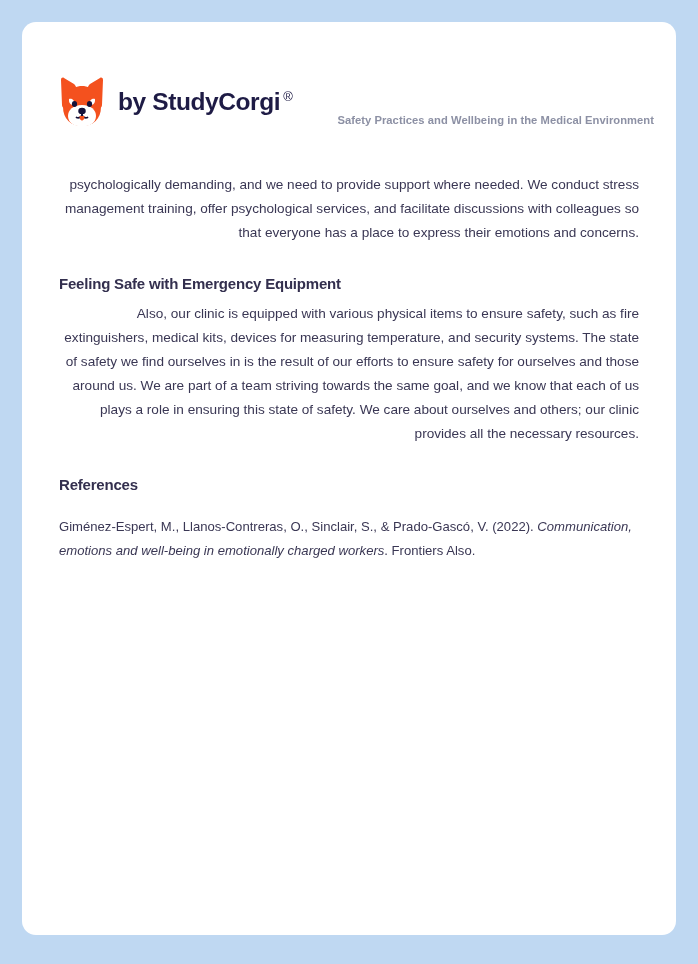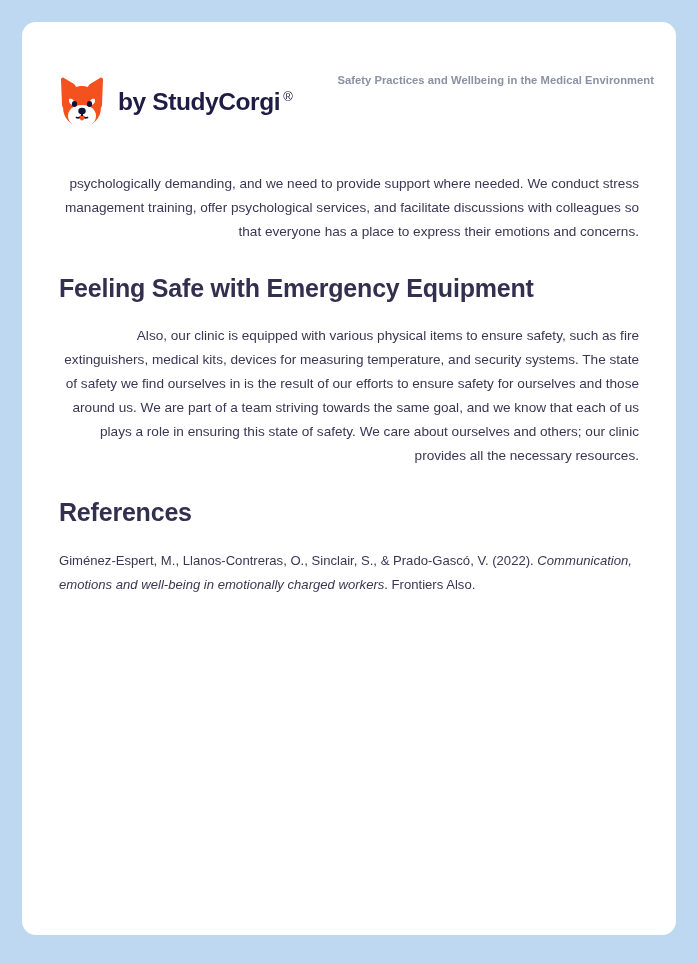--- a/index.html
+++ b/index.html
@@ -72,20 +72,21 @@
     padding-top: 2px;
     padding-left: 24px;
   }
 
   .header-title {
     font-size: 11.2px;
     font-weight: bold;
     color: #8c90a4;
     line-height: 1.48;
     letter-spacing: 0.05px;
+    margin-top: 40px;
   }
 
   .header-url {
     font-size: 10.2px;
     color: #9da1b3;
     line-height: 1.5;
     margin-top: 5px;
     word-break: break-word;
   }
 
@@ -101,33 +102,33 @@
     color: #3a3754;
     margin: 0;
     text-align: right;
   }
 
   .para-top {
     margin-top: 44px;
   }
 
   .section-heading {
-    font-size: 25px;
+    font-size: 15px;
     font-weight: bold;
     color: #332f4e;
     margin: 0;
     letter-spacing: -0.2px;
   }
 
   .heading-spaced {
     margin-top: 30px;
   }
 
   .para-after-heading {
-    margin-top: 21px;
+    margin-top: 10px;
   }
 
   .ref-heading {
     margin-top: 30px;
   }
 
   .reference {
     font-size: 13.1px;
     line-height: 24px;
     color: #3a3754;

